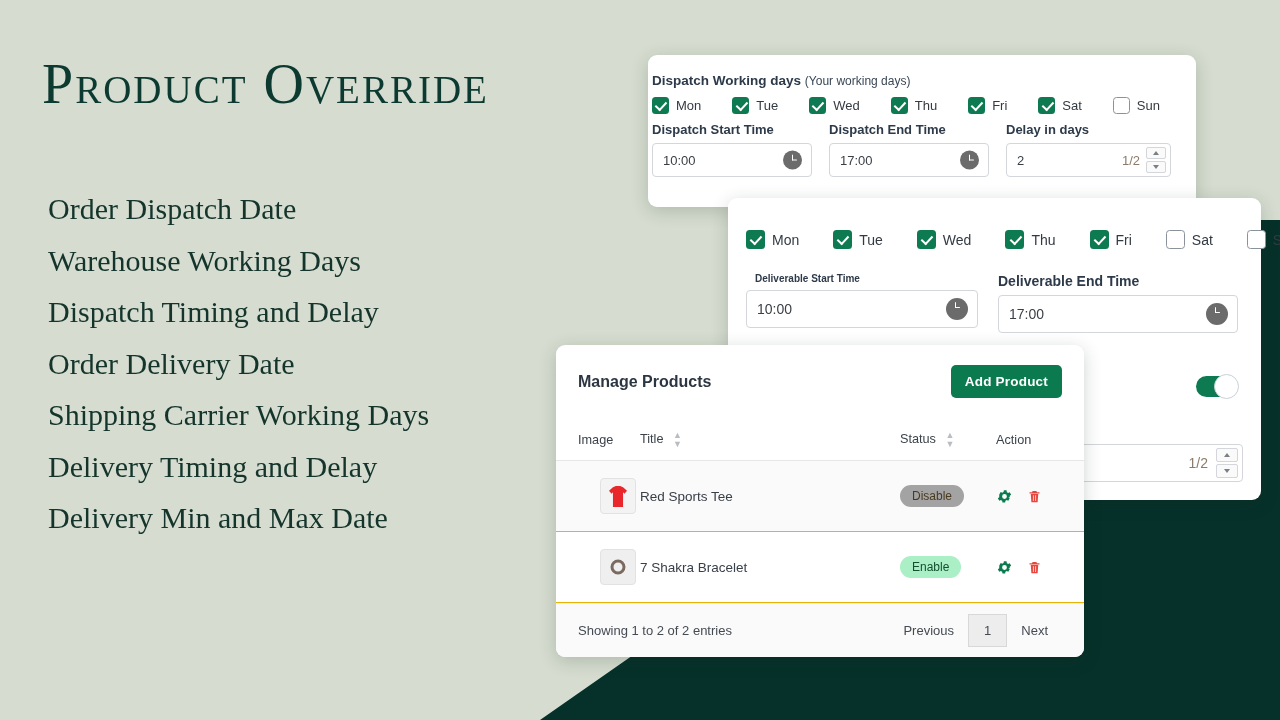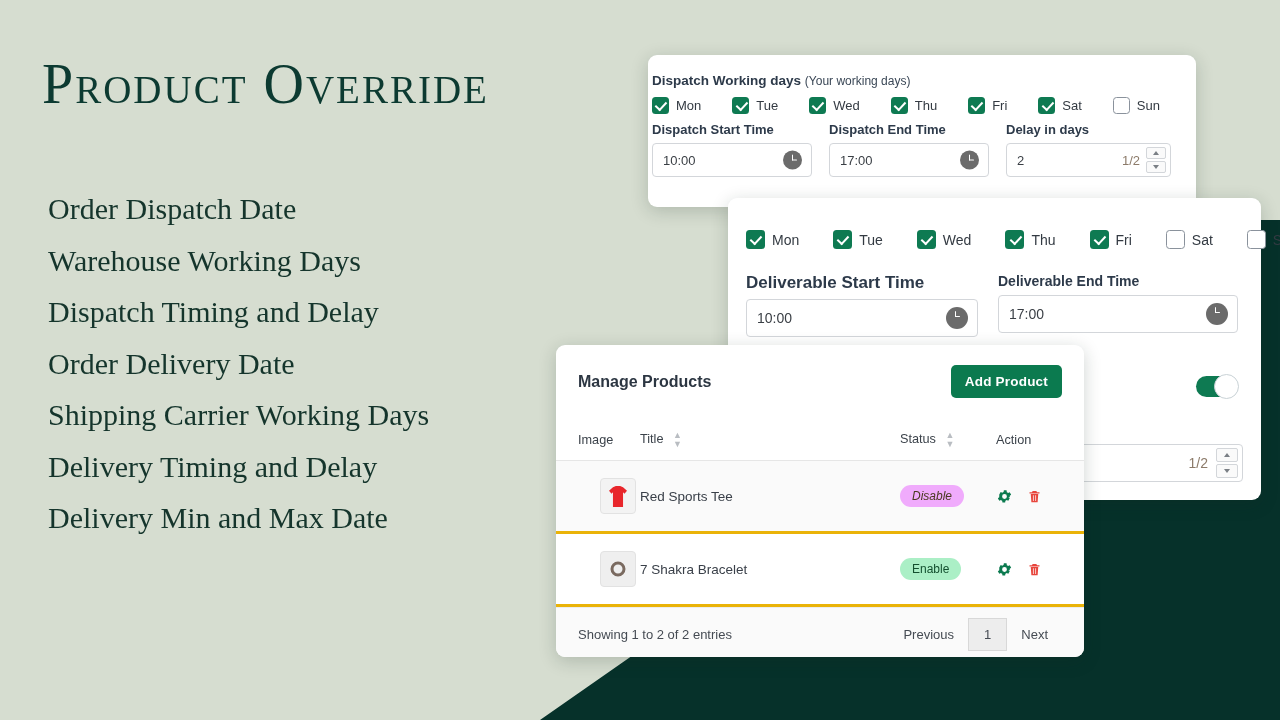--- a/index.html
+++ b/index.html
@@ -125,21 +125,21 @@
   .add-btn{
     margin-left:auto; background:#0b7a4f; color:#fff; font-weight:bold;
     font-size:13.5px; border:none; border-radius:5px; padding:9px 14px;
     cursor:pointer; letter-spacing:.2px;
   }
   .ptable{ width:100%; border-collapse:collapse; margin-top:24px; }
   .ptable th{
     text-align:left; font-size:12.7px; font-weight:normal; color:#3b424a;
     padding:9px 0 11px 0; border-bottom:1px solid #e6e6e6;
   }
-  .ptable td{ padding:0; border-bottom:3px solid #eab308; }
+  .ptable td{ padding:0; border-bottom:1px solid #eab308; }
   .col-img{ width:84px; padding-left:22px !important; }
   .col-title{ }
   .col-status{ width:96px; }
   .col-action{ width:88px; }
   .sort-ic{ display:inline-block; margin-left:6px; color:#b9bdc2; font-size:9px; line-height:9px; vertical-align:middle;}
   .sort-ic b{ display:block; }
   .row-alt td{ background:#fafafa; }
   .thumb{
     width:36px; height:36px; border:1px solid #e2e2e2; border-radius:4px;
     background:#f3f3f3; margin:17px 0 17px 22px; position:relative; overflow:hidden;
@@ -151,21 +151,21 @@
   }
   .ring{
     position:absolute; left:50%; top:50%; transform:translate(-50%,-50%);
     width:15px; height:15px; border-radius:50%;
     border:3px solid #7a6a60;
   }
   .p-title{ font-size:13.5px; color:#3a4049; }
   .badge{
     display:inline-block; font-size:12px; padding:4px 12px; border-radius:11px;
   }
-  .badge-disable{ background:#f0abfc; color:#4a3a20;font-style:italic; }
+  .badge-disable{ background:#a3a3a3; color:#4a3a20; }
   .badge-enable{ background:#abefc6; color:#14502f; }
   .act{ display:flex; align-items:center; gap:14px; }
   .gear{ width:17px; height:17px; color:#0b7a4f; }
   .trash{ width:15px; height:17px; color:#e8453c; }
   .pc-foot{
     display:flex; align-items:center; padding:0 22px; height:54px;
     background:#fafafa; border-top:1px solid #ededed;
   }
   .foot-info{ font-size:13px; color:#454b53; }
   .pager{ margin-left:auto; display:flex; align-items:center; gap:0; }
@@ -292,21 +292,21 @@
         <span class="day-label" style="font-size:14px;">Sat</span>
       </label>
     <label class="day">
         <span class="cbox off" style="width:19px;height:19px;"></span>
         <span class="day-label" style="font-size:14px;">Sun</span>
       </label>
   </div>
 
   <div class="fields-row" style="margin-top:24px;">
     <div class="field" style="width:232px;">
-      <span class="field-label" style="font-size:17px;">Deliverable Start Time</span>
+      <span class="field-label" style="font-size:10px;margin-left:9px;">Deliverable Start Time</span>
       <div class="input-box" style="height:38px;">
         <span class="input-val" style="font-size:14px;">10:00</span>
         <span class="clock-icon" style="width:22px;height:22px;"></span>
       </div>
     </div>
     <div class="field" style="width:240px; margin-left:20px;">
       <span class="field-label" style="font-size:14px;">Deliverable End Time</span>
       <div class="input-box" style="height:38px;">
         <span class="input-val" style="font-size:14px;">17:00</span>
         <span class="clock-icon" style="width:22px;height:22px;"></span>

